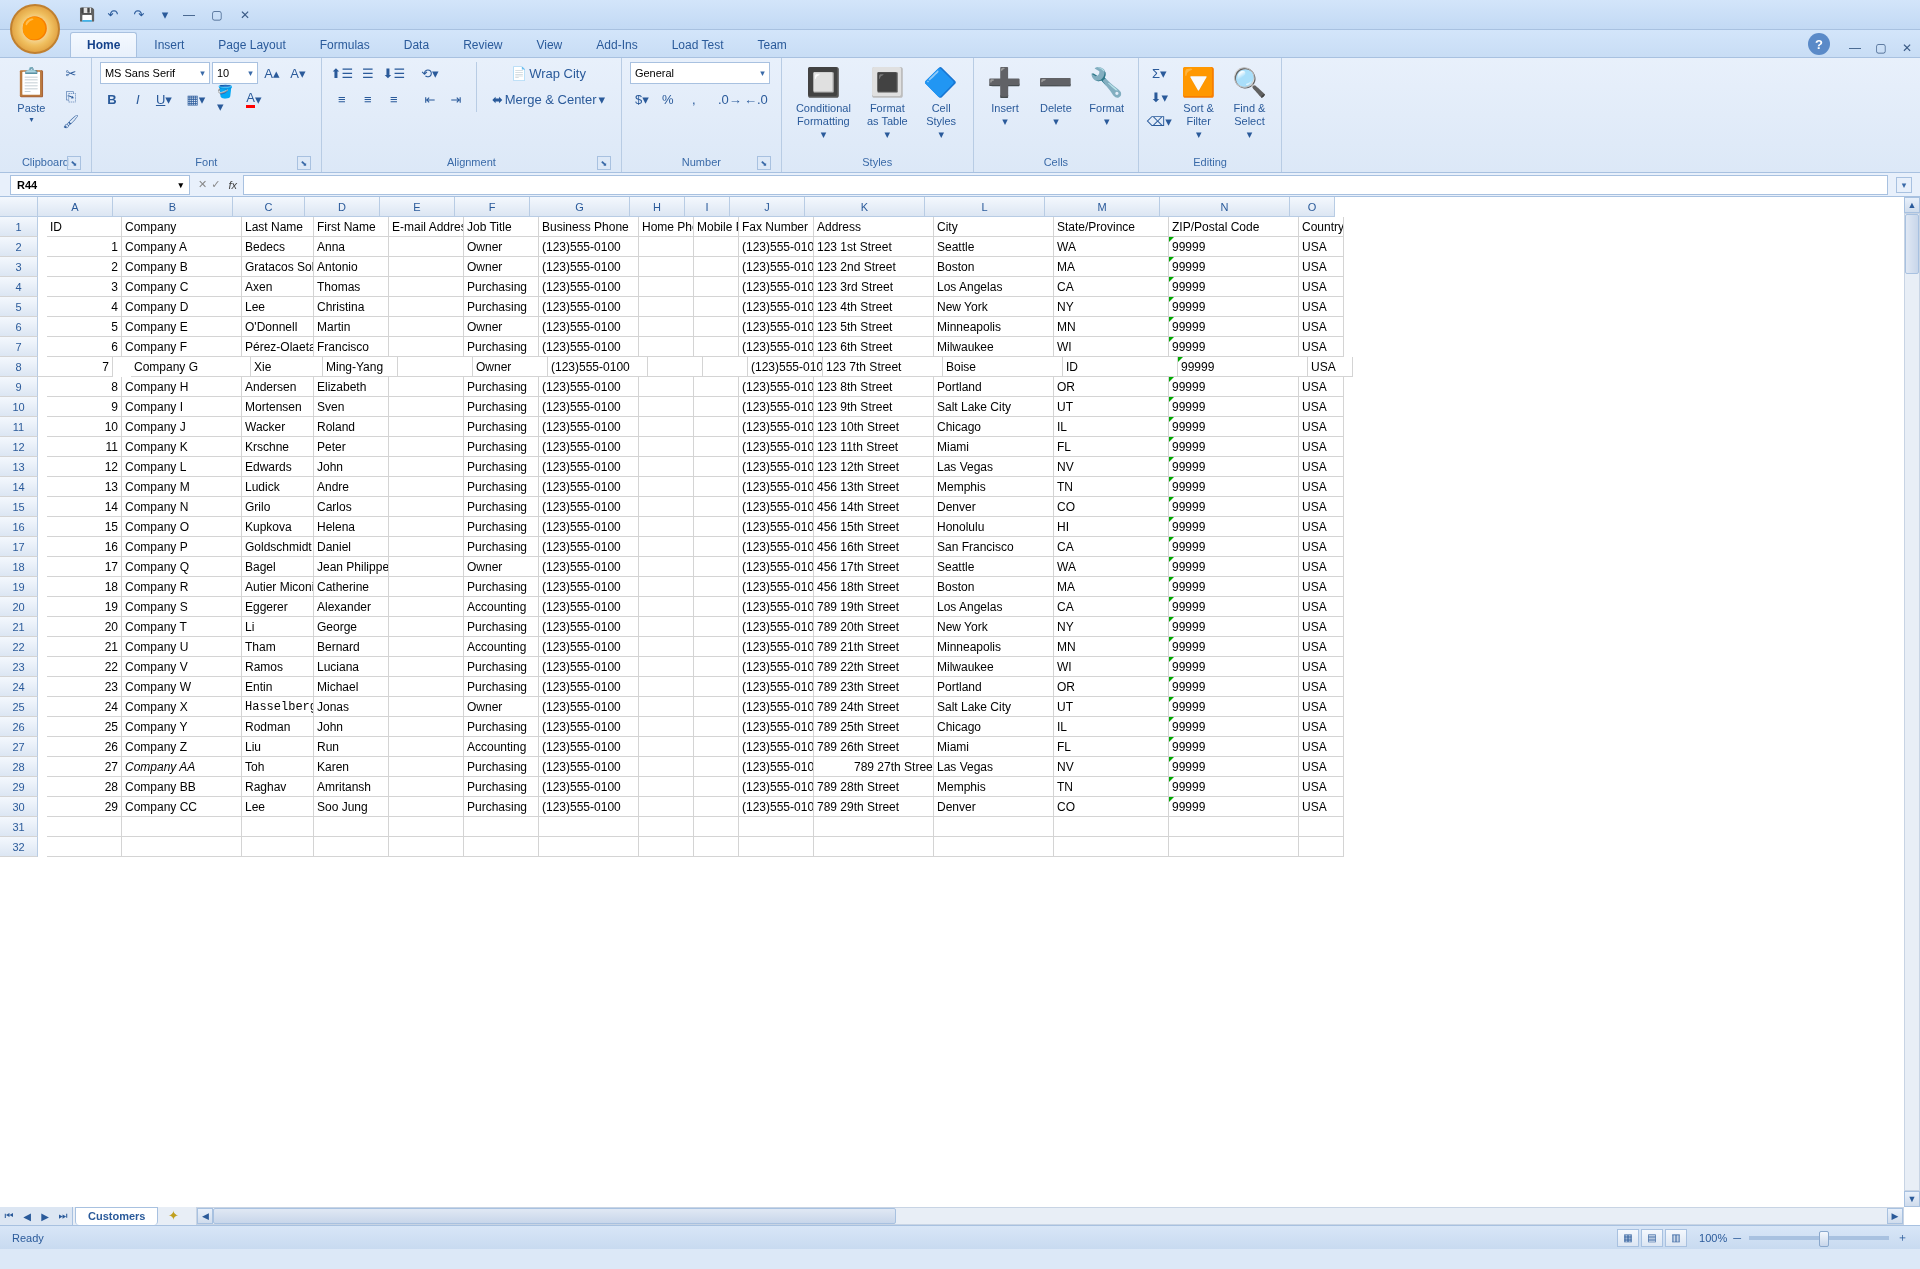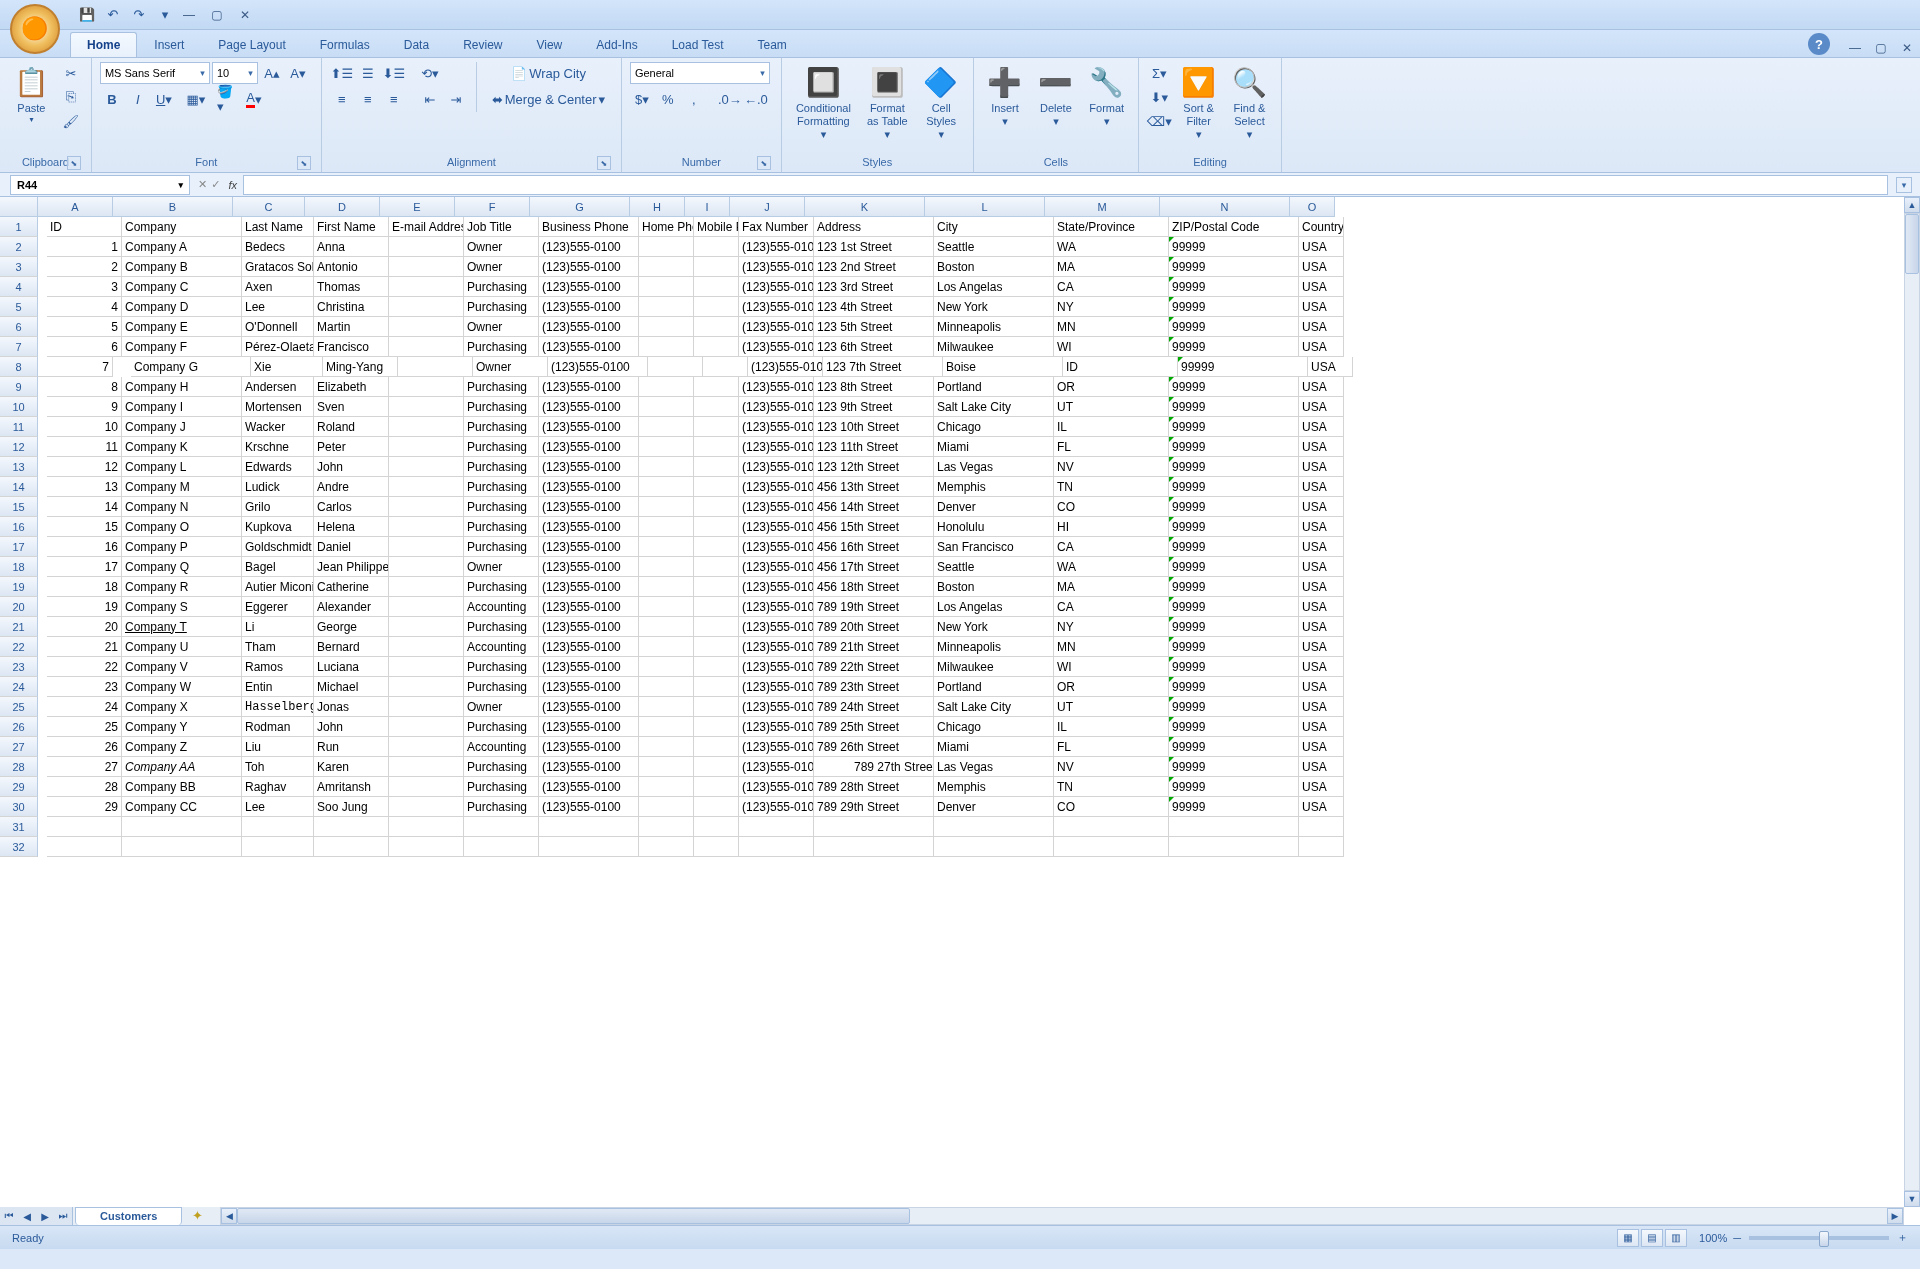--- a/index.html
+++ b/index.html
@@ -55,21 +55,21 @@
 .cell-row { display:flex; height:20px;justify-content:center; }
 .cell { border-right:1px solid #d4d4d4; border-bottom:1px solid #d4d4d4; padding:1px 3px; font-size:12px; overflow:hidden; white-space:nowrap; display:flex; align-items:center; font-family:'MS Sans Serif',Arial,sans-serif; }
 .cell.right { justify-content:flex-end; }
 .green-tri { position:relative; }
 .green-tri::before { content:''; position:absolute; left:0; top:0; border-left:5px solid #0a0; border-bottom:5px solid transparent; }
 
 
 .hscroll { position:absolute; bottom:0; left:0; right:16px; height:18px; display:flex; background:#e8eef6; }
 .sheet-nav { display:flex; align-items:center; background:#dce6f3; height:18px; border-right:1px solid #a8c1e0; }
 .sheet-nav-btn { width:18px; height:18px; display:flex; align-items:center; justify-content:center; font-size:10px; color:#2a5a9a; cursor:pointer; }
-.sheet-tab { padding:2px 24px; background:#fff; border:1px solid #a8c1e0; border-bottom:none; border-radius:0 0 4px 4px; font-weight:bold; color:#2a5a9a; margin-left:2px; font-size:11px; }
+.sheet-tab { padding:2px 12px; background:#fff; border:1px solid #a8c1e0; border-bottom:none; border-radius:0 0 4px 4px; font-weight:bold; color:#2a5a9a; margin-left:2px; font-size:11px; }
 .new-sheet { width:22px; height:16px; margin-left:4px; display:flex; align-items:center; justify-content:center; font-size:13px; color:#c0a020; }
 .hscroll-track { flex:1; background:#e8eef6; border:1px solid #c8d4e4; position:relative; margin-left:12px; }
 .hscroll-thumb { position:absolute; height:100%; background:linear-gradient(#e0e8f4,#c8d6ea); border:1px solid #a8c1e0; border-radius:2px; }
 .scroll-btn { width:16px; height:16px; background:linear-gradient(#e8f0fb,#d0dcec); border:1px solid #a8c1e0; display:flex; align-items:center; justify-content:center; font-size:9px; color:#2a5a9a; }
 .vscroll { position:absolute; right:0; top:0; width:16px; bottom:18px; background:#e8eef6; display:flex; flex-direction:column; }
 .vscroll-track { flex:1; position:relative; border:1px solid #c8d4e4; }
 .vscroll-thumb { position:absolute; width:100%; background:linear-gradient(90deg,#e0e8f4,#c8d6ea); border:1px solid #a8c1e0; border-radius:2px; }
 
 
 .statusbar { height:24px; background:linear-gradient(#d8e6f7,#c8daf0); display:flex; align-items:center; padding:0 12px; border-top:1px solid #a8c1e0; color:#2a5a9a; font-size:11px; }
@@ -656,21 +656,21 @@
         <div class="cell" style="width: 45px;"></div>
         <div class="cell" style="width: 75px;">(123)555-0100</div>
         <div class="cell" style="width: 120px;">789 19th Street</div>
         <div class="cell" style="width: 120px;">Los Angelas</div>
         <div class="cell" style="width: 115px;">CA</div>
         <div class="cell green-tri" style="width: 130px;">99999</div>
         <div class="cell" style="width: 45px;">USA</div>
       </div>
       <div class="cell-row">
         <div class="cell right" style="width: 75px;">20</div>
-        <div class="cell" style="width: 120px; text-decoration: underline;">Company T</div>
+        <div class="cell" style="width: 120px;">Company T</div>
         <div class="cell" style="width: 72px;">Li</div>
         <div class="cell" style="width: 75px;">George</div>
         <div class="cell" style="width: 75px;"></div>
         <div class="cell" style="width: 75px;">Purchasing</div>
         <div class="cell" style="width: 100px;">(123)555-0100</div>
         <div class="cell" style="width: 55px;"></div>
         <div class="cell" style="width: 45px;"></div>
         <div class="cell" style="width: 75px;">(123)555-0100</div>
         <div class="cell" style="width: 120px;">789 20th Street</div>
         <div class="cell" style="width: 120px;">New York</div>

